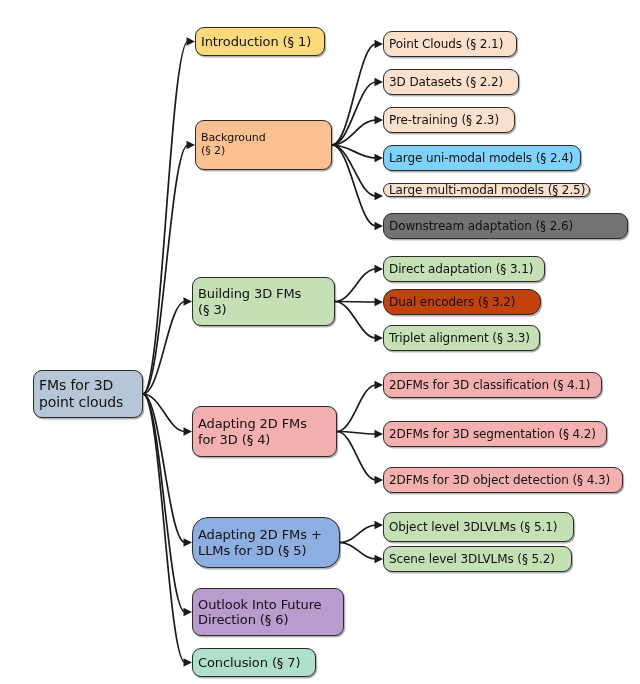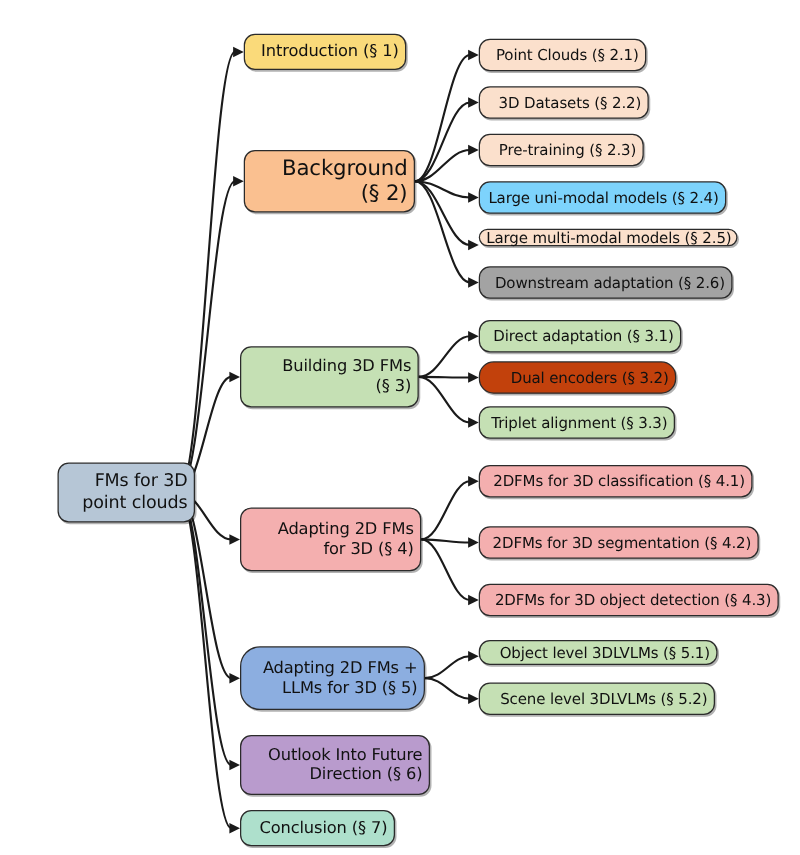--- a/index.html
+++ b/index.html
@@ -21,21 +21,21 @@
     height: 684px;
   }
   .node {
     position: absolute;
     box-sizing: border-box;
     border: 1.6px solid #2b2b2b;
     border-radius: 9px;
     display: flex;
     align-items: center;
     justify-content: center;
-    text-align: right;
+    text-align: left;
     color: #111111;
     font-family: "DejaVu Sans", sans-serif;
     line-height: 1.18;
     letter-spacing: -0.1px;
     box-shadow: 1.2px 1.4px 0 rgba(0,0,0,0.30);
     padding: 0 5px;
     white-space: nowrap;
   }
   .node-label {
     display: block;
@@ -99,27 +99,27 @@
       <path d="M 337 431.5 C 353.38 431.5, 360.4 434, 376 434"></path>
       <polygon points="383,434 374.5,429.8 374.5,438.2"></polygon>
       <path d="M 337 431.5 C 353.38 431.5, 360.4 480, 376 480"></path>
       <polygon points="383,480 374.5,475.8 374.5,484.2"></polygon>
       <path d="M 340 542.5 C 355.12 542.5, 361.6 525, 376 525"></path>
       <polygon points="383,525 374.5,520.8 374.5,529.2"></polygon>
       <path d="M 340 542.5 C 355.12 542.5, 361.6 559, 376 559"></path>
       <polygon points="383,559 374.5,554.8 374.5,563.2"></polygon>
     </svg>
   <div id="nodes">
-      <div class="node" style="left: 33px; top: 370px; width: 110px; height: 48px; background: rgb(182, 198, 214); font-size: 14px; margin-left: 13px;">
+      <div class="node" style="left: 33px; top: 370px; width: 110px; height: 48px; background: rgb(182, 198, 214); font-size: 14px;">
         <span class="node-label">FMs for 3D<br>point clouds</span>
       </div>
       <div class="node" style="left: 195px; top: 27px; width: 130px; height: 29px; background: rgb(250, 218, 122); font-size: 13px;">
         <span class="node-label">Introduction (§ 1)</span>
       </div>
-      <div class="node" style="left: 195px; top: 120px; width: 137px; height: 50px; background: rgb(250, 192, 144); font-size: 17px;">
+      <div class="node" style="left: 195px; top: 120px; width: 137px; height: 50px; background: rgb(250, 192, 144); font-size: 11px;">
         <span class="node-label">Background<br>(§ 2)</span>
       </div>
       <div class="node" style="left: 192px; top: 277px; width: 143px; height: 49px; background: rgb(197, 224, 180); font-size: 13px;">
         <span class="node-label">Building 3D FMs<br>(§ 3)</span>
       </div>
       <div class="node" style="left: 192px; top: 406px; width: 145px; height: 51px; background: rgb(244, 175, 175); font-size: 13px;">
         <span class="node-label">Adapting 2D FMs<br>for 3D (§ 4)</span>
       </div>
       <div class="node" style="left: 192px; top: 517px; width: 148px; height: 51px; background: rgb(140, 174, 224); font-size: 13px; border-radius: 16px;">
         <span class="node-label">Adapting 2D FMs +<br>LLMs for 3D (§ 5)</span>
@@ -138,41 +138,41 @@
       </div>
       <div class="node" style="left: 383px; top: 107px; width: 132px; height: 26px; background: rgb(251, 224, 204); font-size: 12px;">
         <span class="node-label">Pre-training (§ 2.3)</span>
       </div>
       <div class="node" style="left: 383px; top: 145px; width: 198px; height: 26px; background: #7dd3fc; font-size: 12px;">
         <span class="node-label">Large uni-modal models (§ 2.4)</span>
       </div>
       <div class="node" style="left: 383px; top: 183px; width: 207px; height: 14px; background: rgb(251, 224, 204); font-size: 12px;">
         <span class="node-label">Large multi-modal models (§ 2.5)</span>
       </div>
-      <div class="node" style="left: 383px; top: 213px; width: 203px; height: 26px; background: #a3a3a3; font-size: 12px;">
+      <div class="node" style="left: 383px; top: 213px; width: 245px; height: 26px; background: #737373; font-size: 12px;">
         <span class="node-label">Downstream adaptation (§ 2.6)</span>
       </div>
       <div class="node" style="left: 383px; top: 256px; width: 162px; height: 26px; background: rgb(197, 224, 180); font-size: 12px;">
         <span class="node-label">Direct adaptation (§ 3.1)</span>
       </div>
       <div class="node" style="left: 383px; top: 289px; width: 158px; height: 26px; background: #c2410c; font-size: 12px; border-radius: 12px;">
         <span class="node-label">Dual encoders (§ 3.2)</span>
       </div>
       <div class="node" style="left: 383px; top: 325px; width: 157px; height: 26px; background: rgb(197, 224, 180); font-size: 12px;">
         <span class="node-label">Triplet alignment (§ 3.3)</span>
       </div>
       <div class="node" style="left: 383px; top: 372px; width: 219px; height: 26px; background: rgb(244, 175, 175); font-size: 12px;">
         <span class="node-label">2DFMs for 3D classification (§ 4.1)</span>
       </div>
       <div class="node" style="left: 383px; top: 421px; width: 224px; height: 26px; background: rgb(244, 175, 175); font-size: 12px;">
         <span class="node-label">2DFMs for 3D segmentation (§ 4.2)</span>
       </div>
       <div class="node" style="left: 383px; top: 467px; width: 240px; height: 26px; background: rgb(244, 175, 175); font-size: 12px;">
         <span class="node-label">2DFMs for 3D object detection (§ 4.3)</span>
       </div>
-      <div class="node" style="left: 383px; top: 512px; width: 191px; height: 20px; background: rgb(197, 224, 180); font-size: 12px;">
+      <div class="node" style="left: 383px; top: 512px; width: 191px; height: 30px; background: rgb(197, 224, 180); font-size: 12px;">
         <span class="node-label">Object level 3DLVLMs (§ 5.1)</span>
       </div>
       <div class="node" style="left: 383px; top: 546px; width: 189px; height: 26px; background: rgb(197, 224, 180); font-size: 12px;">
         <span class="node-label">Scene level 3DLVLMs (§ 5.2)</span>
       </div>
     </div>
 </div>
 
 </body></html>

